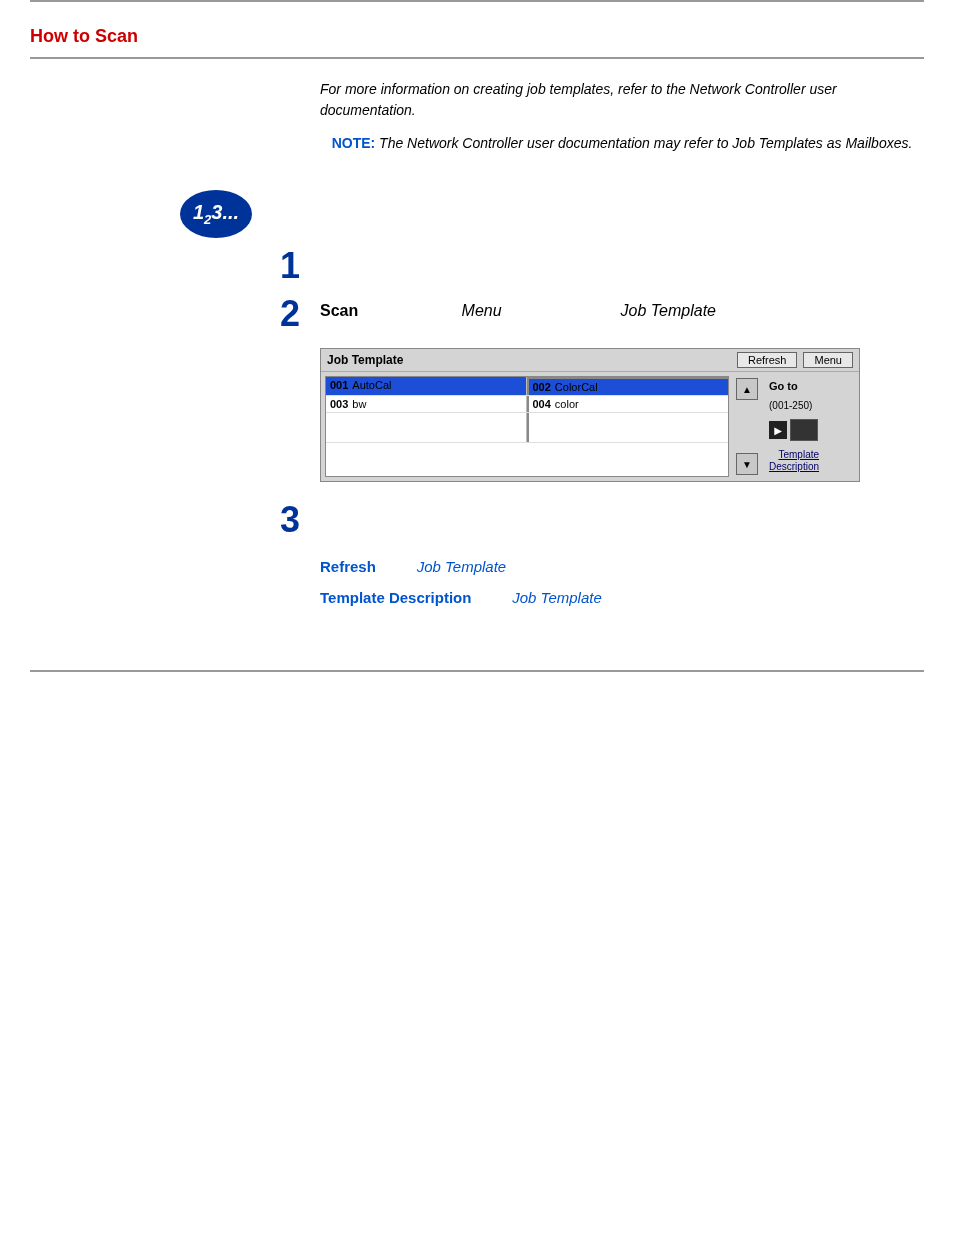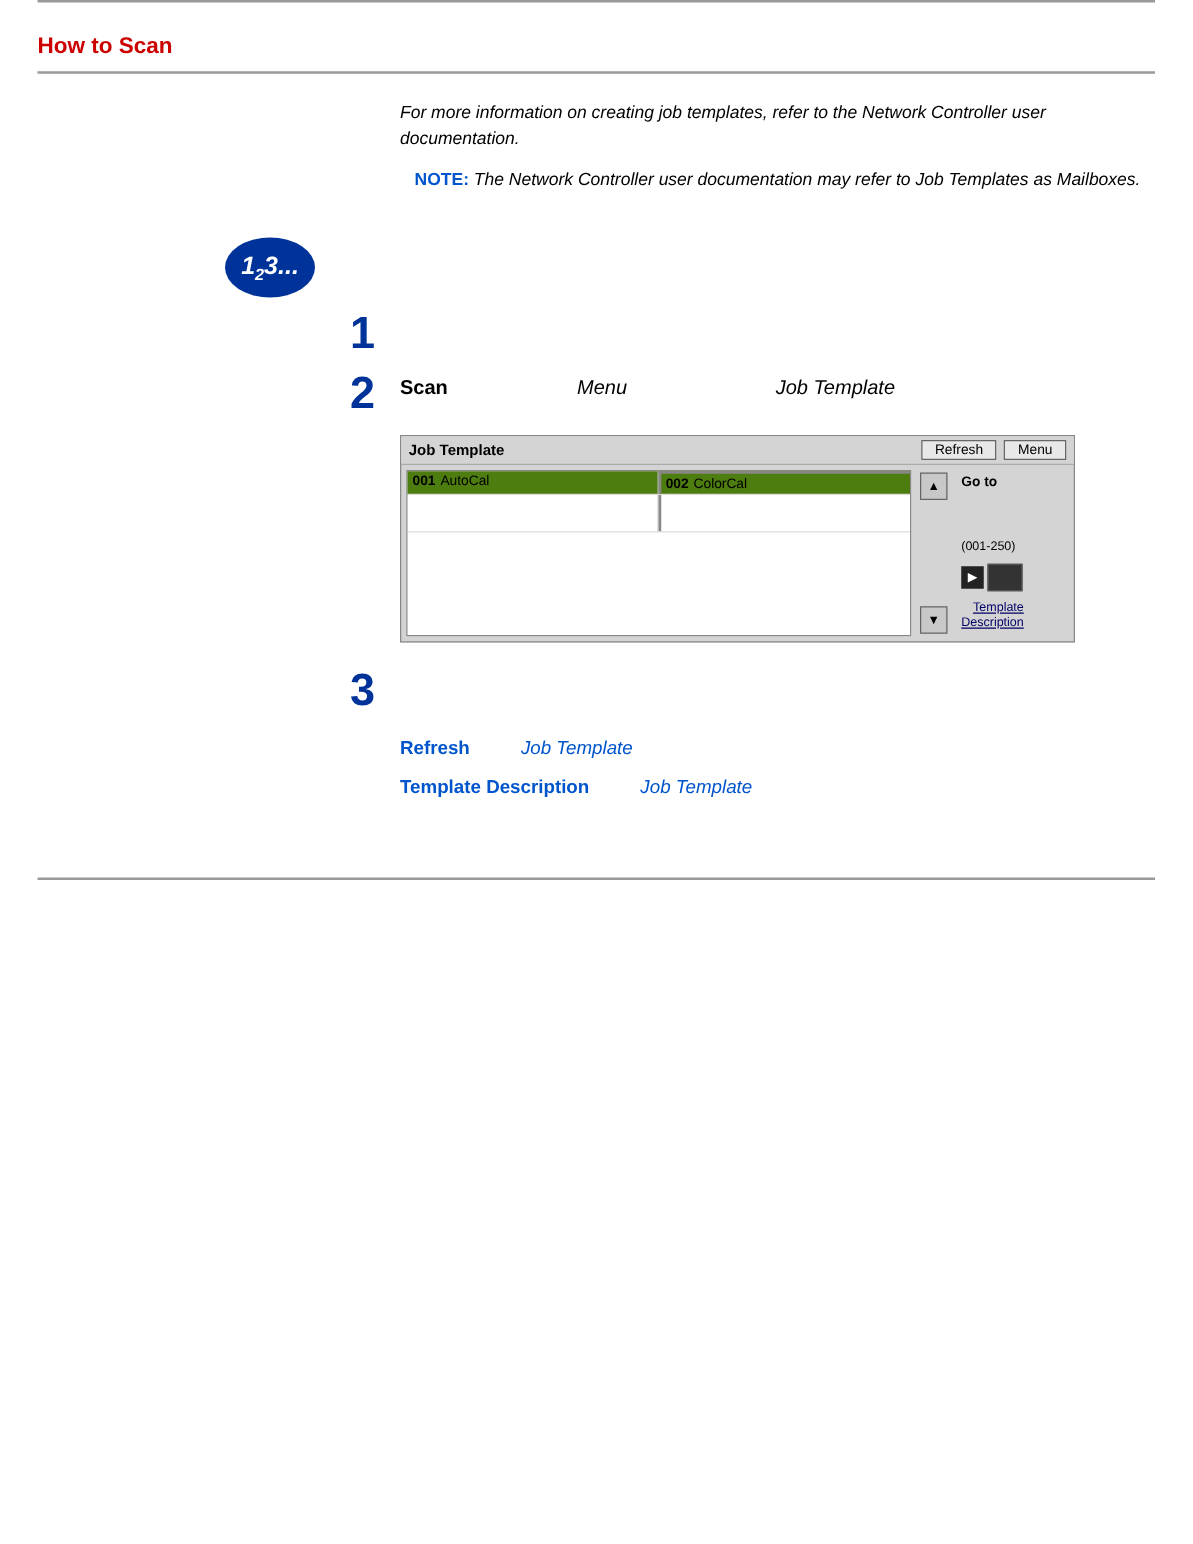--- a/index.html
+++ b/index.html
@@ -244,21 +244,20 @@
       text-align: right;
     }
 
     .goto-label {
       font-size: 11px;
       font-weight: bold;
     }
 
     .goto-range {
       font-size: 10px;
-      margin-top: 32px;
     }
 
     .goto-arrow {
       width: 18px;
       height: 18px;
       background: #222;
       display: flex;
       align-items: center;
       justify-content: center;
     }
@@ -319,21 +318,21 @@
       color: #0055cc;
     }
 
     .bottom-rule {
       border-top: 2px solid #999;
       margin: 30px 30px 0 30px;
     }
 
     
     .selected-row {
-      background: #4d7c0f;
+      background: #1d4ed8;
     }
 
     .row-divider {
       border-top: 2px solid #888;
     }
   </style>
 </head>
 <body>
 
 <div class="top-rule"></div>
@@ -385,20 +384,28 @@
     </div>
     <div class="dialog-body">
 
       <div class="dialog-list-area">
         <div class="dialog-list-row selected-row">
           <div class="dialog-list-cell">
             <span class="cell-num">001</span>AutoCal
           </div>
           <div class="dialog-list-cell row-divider" style="border-left:2px solid #888;">
             <span class="cell-num">002</span>ColorCal
+          </div>
+        </div>
+        <div class="dialog-list-row">
+          <div class="dialog-list-cell">
+            <span class="cell-num">003</span>bw
+          </div>
+          <div class="dialog-list-cell" style="border-left:2px solid #888;">
+            <span class="cell-num">004</span>color
           </div>
         </div>
         <div class="dialog-list-row" style="height:30px;">
           <div class="dialog-list-cell"></div>
           <div class="dialog-list-cell" style="border-left:2px solid #888;"></div>
         </div>
       </div>
 
       <div class="dialog-scroll-area">
         <button class="scroll-btn">▲</button>

